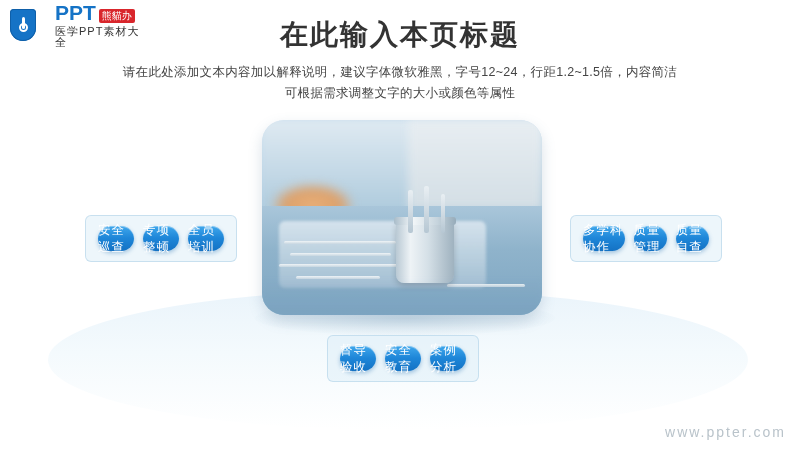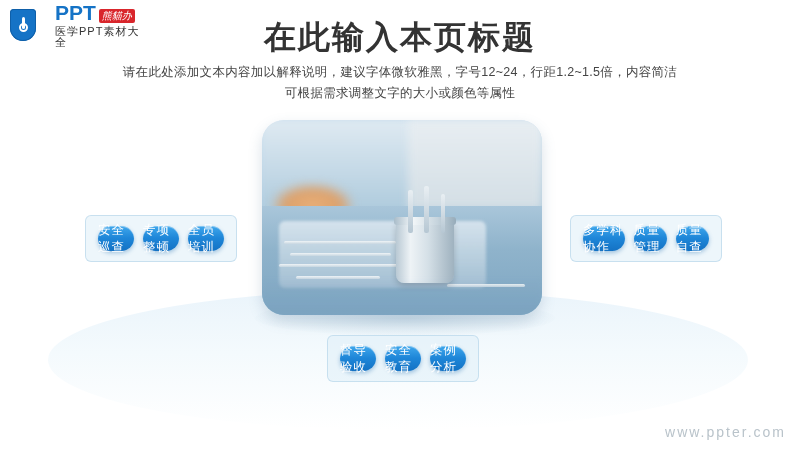--- a/index.html
+++ b/index.html
@@ -76,37 +76,36 @@
   }
   .logo-badge {
     display: inline-block;
     background: #d9262c;
     color: #ffffff;
     font-size: 10px;
     padding: 2px 3px;
     margin-left: 3px;
     border-radius: 2px;
     letter-spacing: 0px;
-    font-style: italic;
   }
   .logo-sub {
     font-size: 11px;
     color: #333333;
     letter-spacing: 1px;
     margin-top: 3px;
   }
 
   
   .page-title {
     position: absolute;
     top: 16px;
     left: 0;
     width: 800px;
     text-align: center;
-    font-size: 32px;
+    font-size: 28px;
     font-weight: bold;
     color: #333333;
     letter-spacing: 2px;
   }
   .subtitle {
     position: absolute;
     top: 62px;
     left: 0;
     width: 800px;
     text-align: center;

